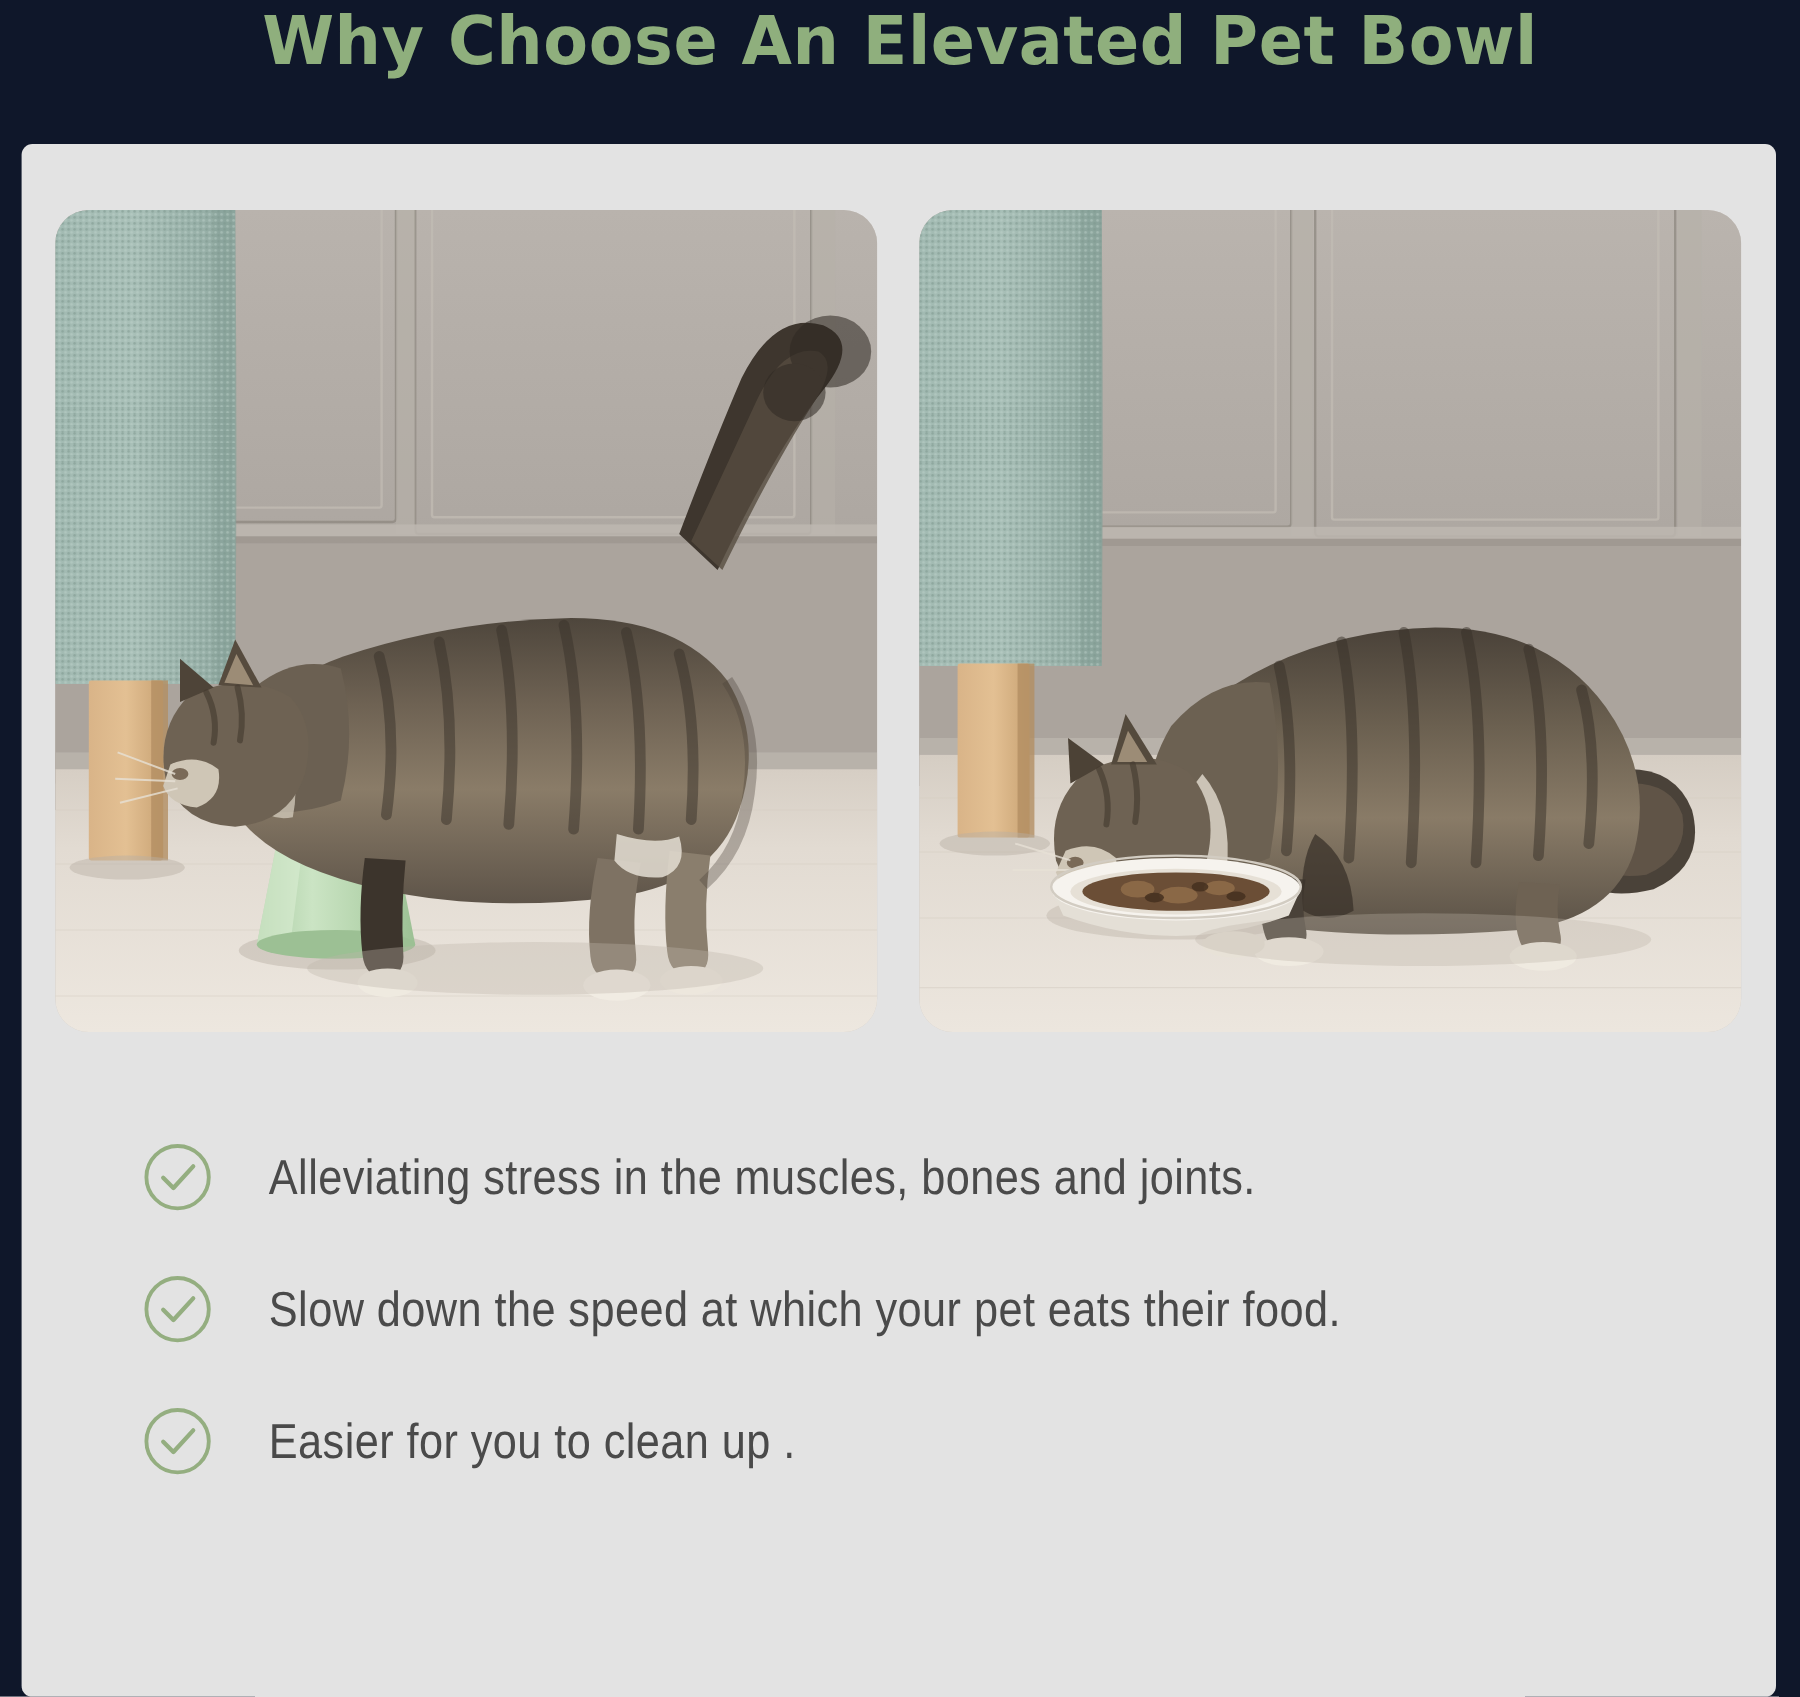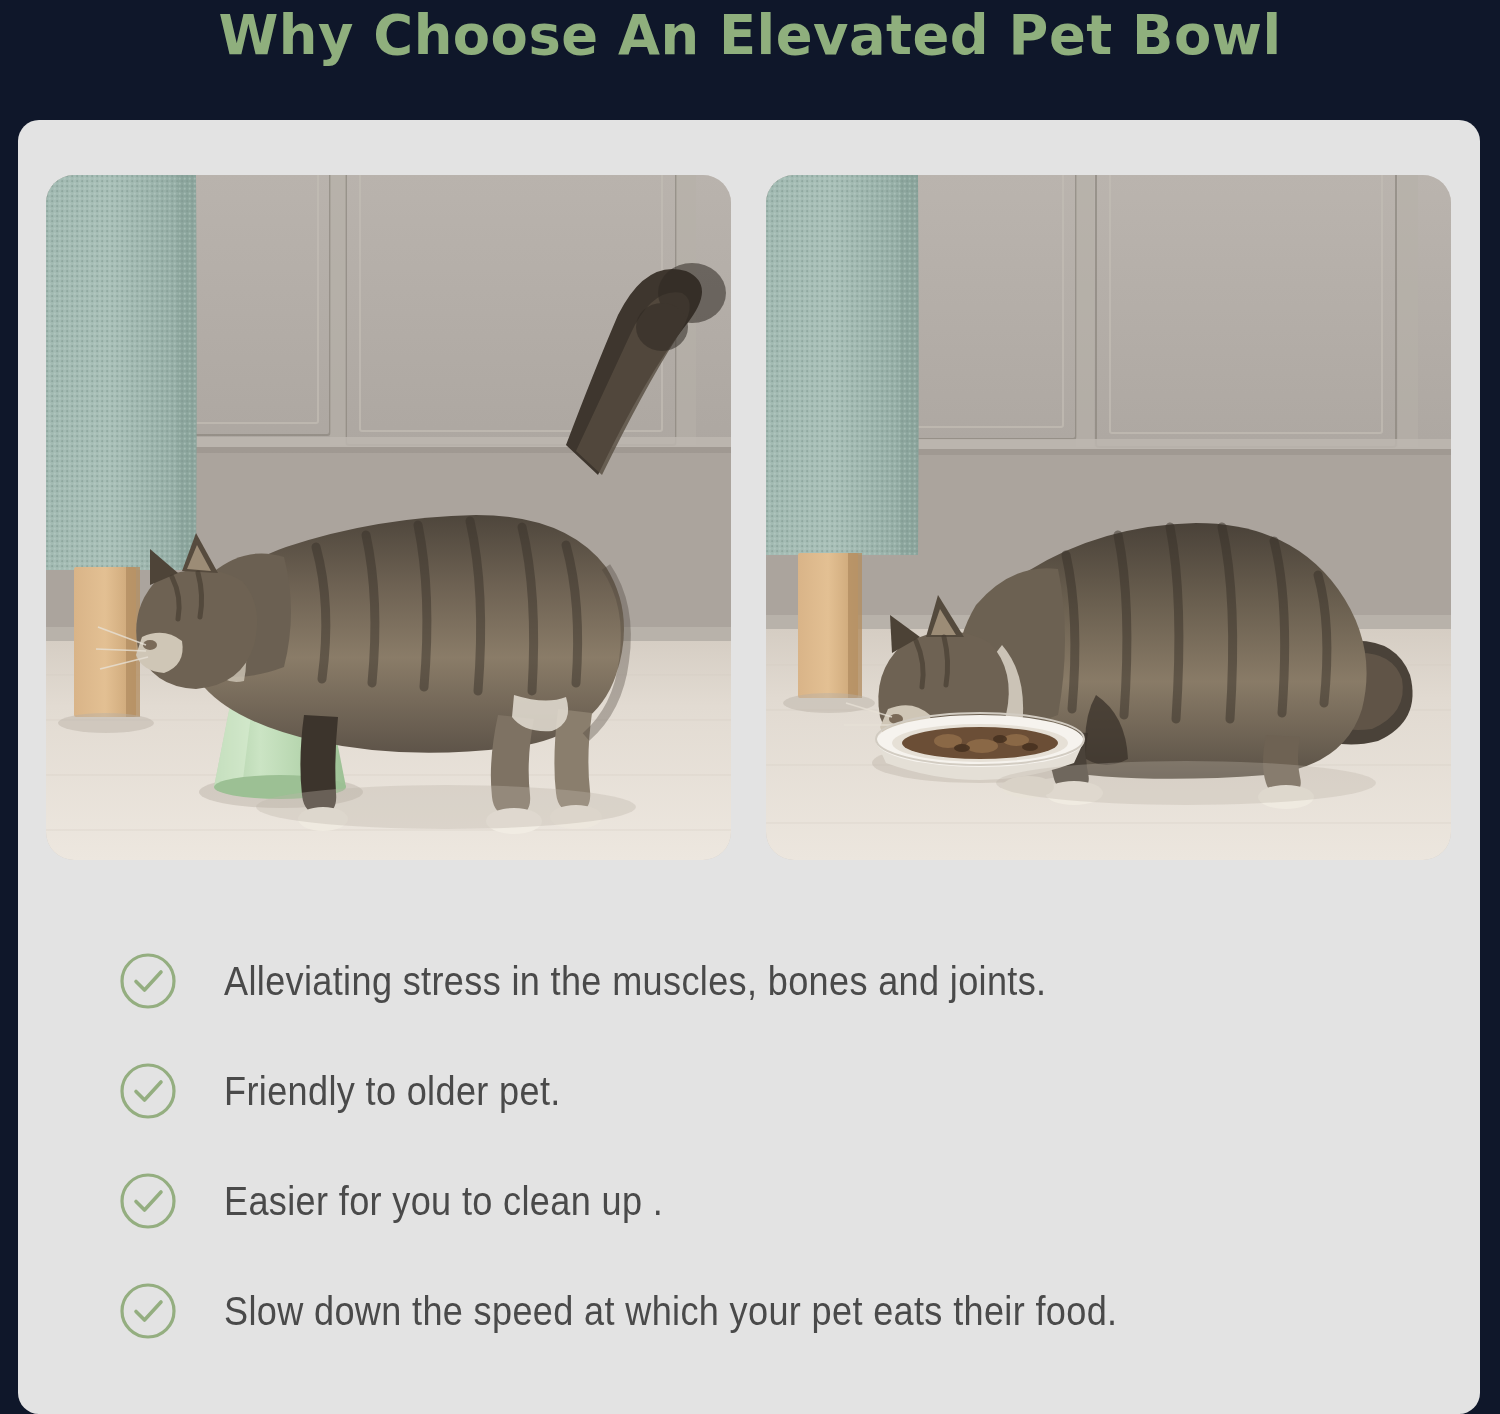--- a/index.html
+++ b/index.html
@@ -30,21 +30,21 @@
     white-space: nowrap;
     transform: scaleX(0.97);
   }
 
   
   #card {
     position: absolute;
     left: 18px; top: 120px;
     width: 1462px; height: 1294px;
     background: #E3E3E3;
-    border-radius: 21px;
+    border-radius: 9px;
     text-align: right;
   }
 
   
   .photo {
     position: absolute;
     top: 55px;
     width: 685px; height: 685px;
     border-radius: 28px;
     overflow: hidden;
@@ -387,45 +387,36 @@
       <div class="benefit">
         <span class="check-icon">
           <svg viewBox="0 0 60 60" xmlns="http://www.w3.org/2000/svg">
             <circle cx="30" cy="30" r="26" fill="none" stroke="#94AE80" stroke-width="3.2"></circle>
             <path d="M 18 30.5 L 26.5 39 L 43 21" fill="none" stroke="#94AE80" stroke-width="3.6" stroke-linecap="round" stroke-linejoin="round"></path>
           </svg>
         </span>
         <span class="benefit-text">Alleviating stress in the muscles, bones and joints.</span>
       </div>
 
+
       <div class="benefit">
         <span class="check-icon">
           <svg viewBox="0 0 60 60" xmlns="http://www.w3.org/2000/svg">
             <circle cx="30" cy="30" r="26" fill="none" stroke="#94AE80" stroke-width="3.2"></circle>
             <path d="M 18 30.5 L 26.5 39 L 43 21" fill="none" stroke="#94AE80" stroke-width="3.6" stroke-linecap="round" stroke-linejoin="round"></path>
           </svg>
         </span>
-        <span class="benefit-text">Friendly to older pet.</span>
+        <span class="benefit-text">Slow down the speed at which your pet eats their food.</span>
       </div>
 
       <div class="benefit">
         <span class="check-icon">
           <svg viewBox="0 0 60 60" xmlns="http://www.w3.org/2000/svg">
             <circle cx="30" cy="30" r="26" fill="none" stroke="#94AE80" stroke-width="3.2"></circle>
             <path d="M 18 30.5 L 26.5 39 L 43 21" fill="none" stroke="#94AE80" stroke-width="3.6" stroke-linecap="round" stroke-linejoin="round"></path>
           </svg>
         </span>
         <span class="benefit-text">Easier for you to clean up .</span>
       </div>
 
-      <div class="benefit">
-        <span class="check-icon">
-          <svg viewBox="0 0 60 60" xmlns="http://www.w3.org/2000/svg">
-            <circle cx="30" cy="30" r="26" fill="none" stroke="#94AE80" stroke-width="3.2"></circle>
-            <path d="M 18 30.5 L 26.5 39 L 43 21" fill="none" stroke="#94AE80" stroke-width="3.6" stroke-linecap="round" stroke-linejoin="round"></path>
-          </svg>
-        </span>
-        <span class="benefit-text">Slow down the speed at which your pet eats their food.</span>
-      </div>
-
     </div>
   </div>
 </div>
 
 </body></html>

